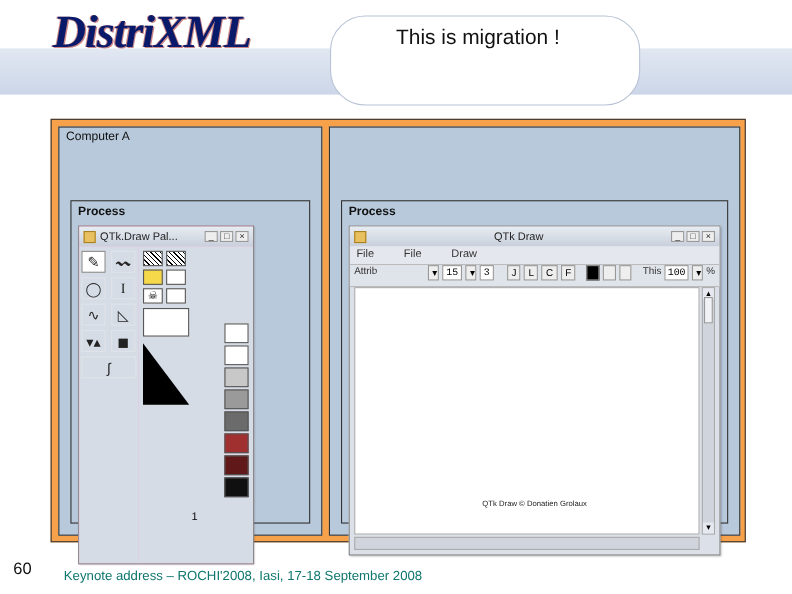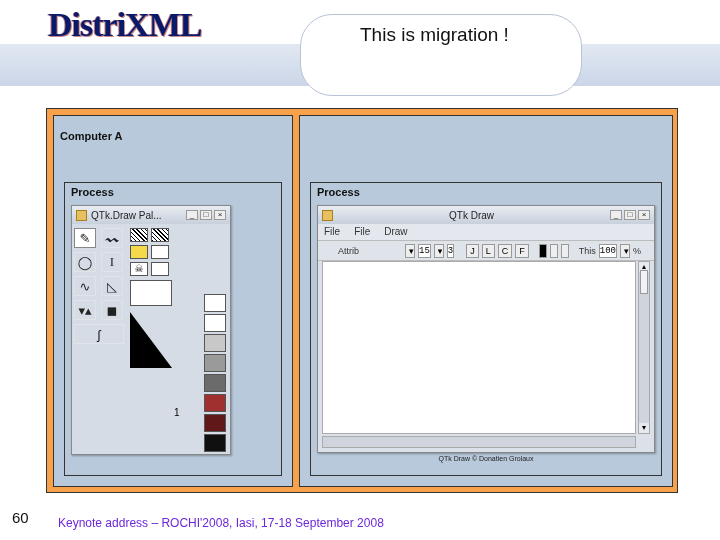--- a/index.html
+++ b/index.html
@@ -11,56 +11,56 @@
     background: linear-gradient(#e2e8f2, #cbd6e8);
     border-radius: 0 0 0 0;
   }
   .header-band::before {
     content: ""; position: absolute; left: 300px; top: -30px; width: 280px; height: 80px;
     background: #fff; border: 1px solid #b8c3d6; border-radius: 32px;
   }
 
   .logo {
     position: absolute; top: 6px; left: 48px;
-    font-family: "Times New Roman", serif; font-weight: 900; 
-    font-size: 34px; color: #0a1a6a; letter-spacing: -1px;
+    font-family: "Times New Roman", serif; font-weight: 900; font-style: italic;
+    font-size: 42px; color: #0a1a6a; letter-spacing: -1px;
     text-shadow: 1px 1px 0 #c88, -1px 0 0 #c88;
   }
 
   .title {
     position: absolute; top: 24px; left: 360px;
     font-size: 19px; color: #111;
   }
 
   .stage {
     position: absolute; top: 108px; left: 46px; width: 632px; height: 385px;
     background: #f7a24a; border: 1px solid #333;
   }
 
   .panel {
     position: absolute; background: #b7c9db; border: 1px solid #333;
   }
   .panel-a { top: 6px; left: 6px; width: 240px; height: 372px; }
   .panel-b { top: 6px; left: 252px; width: 374px; height: 372px; }
 
   .panel-title {
-    position: absolute; top: 12px; left: 0; right: 0; height: 18px;
-    padding: 2px 6px; font-size: 11px; font-weight: bold; color: #111;
+    position: absolute; top: 0; left: 0; right: 0; height: 18px;
+    padding: 2px 6px; font-size: 11px; font-weight: normal; color: #111;
   }
   .process {
     position: absolute; top: 22px; left: 10px; right: 10px; bottom: 10px;
     border: 1px solid #333; background: #b7c9db; margin-top: 44px;
   }
   .process-title {
     padding: 3px 6px; font-size: 11px; font-weight: bold; color: #111;
   }
 
   
   .win-a {
-    position: absolute; top: 22px; left: 6px; width: 160px; height: 250px;
+    position: absolute; top: 22px; left: 6px; width: 160px; height: 308px;
     background: #f9a8d4; border: 1px solid #888;
     box-shadow: 1px 1px 2px rgba(0,0,0,0.3);
   }
   .titlebar {
     height: 18px; background: linear-gradient(#e8ecf2,#c8d0dc);
     display: flex; align-items: center; gap: 4px; padding: 0 4px;
     font-size: 10px; color: #222;
   }
   .titlebar .ticon { width: 11px; height: 11px; background: #e8c060; border: 1px solid #a88020; }
   .titlebar .tctrl { margin-left: auto; display:flex; gap:2px; }
@@ -85,40 +85,40 @@
     border-left: 0 solid transparent;
     border-right: 42px solid transparent;
     border-bottom: 56px solid #000;
   }
   .one { position:absolute; bottom:36px; left:48px; font-size:10px; }
   .bar-col { position:absolute; right:4px; top:70px; width:22px; display:flex; flex-direction:column; gap:2px; }
   .bar-col .b { height:18px; border:1px solid #555; }
 
   
   .win-b {
-    position: absolute; top: 22px; left: 6px; right: 6px; height: 248px;
+    position: absolute; top: 22px; left: 6px; right: 6px; height: 300px;
     background: #dce0e8; border:1px solid #888;
     box-shadow: 1px 1px 2px rgba(0,0,0,0.3);
   }
-  .menubar { height: 17px; background:#e4e8ee; font-size:10px; color:#333; display:flex; gap:14px; padding:2px 6px; border-bottom:1px solid #bbb; }
-  .toolbar-b { height: 20px; background:#dfe3ea; display:flex; align-items:center; gap:3px; padding:0 20px; font-size:9px; border-bottom:1px solid #bbb; }
+  .menubar { height: 17px; background:#e4e8ee; font-size:10px; color:#333; display:flex; gap:27px; padding:2px 6px; border-bottom:1px solid #bbb; }
+  .toolbar-b { height: 20px; background:#dfe3ea; display:flex; gap:3px; padding:0 4px; font-size:9px; border-bottom:1px solid #bbb; }
   .toolbar-b .lbl { color:#333; }
   .toolbar-b .fld { border:1px solid #999; background:#fff; height:14px;font-family:Liberation Mono, monospace; }
   .toolbar-b .btn { border:1px solid #999; background:#eee; height:14px; padding:0 3px; line-height:12px; }
   .toolbar-b .dd { width:10px; text-align:center; }
   .canvas-b { position:absolute; top:55px; left:4px; right:18px; bottom:18px; background:#fff; border:1px solid #aaa; }
   .vscroll { position:absolute; top:55px; right:4px; width:12px; bottom:18px; background:#d0d4dc; border:1px solid #aaa; }
   .vscroll .thumb { position:absolute; left:1px; right:1px; top:8px; height:24px; background:#f0f2f6; border:1px solid #999; }
   .vscroll .arr { position:absolute; left:0; right:0; height:10px; background:#e6e9ef; text-align:center; font-size:8px; line-height:10px; }
   .hscroll { position:absolute; left:4px; right:18px; bottom:4px; height:12px; background:#d0d4dc; border:1px solid #aaa; }
   .status-b { position:absolute; left:4px; right:4px; bottom:-14px; height:14px; font-size:7px; color:#222; text-align:center; background:transparent; }
 
   .footer {
     position: absolute; left: 58px; bottom: 10px;
-    font-size: 12px; color: #6d28d9;
+    font-size: 12px; color: #0f766e;
   }
   .slidenum {
     position: absolute; left: 12px; bottom: 14px; font-size: 15px; color:#111;
   }
 </style>
 </head>
 <body>
 
 <div class="header-band"></div>
 <div class="logo">DistriXML</div>

